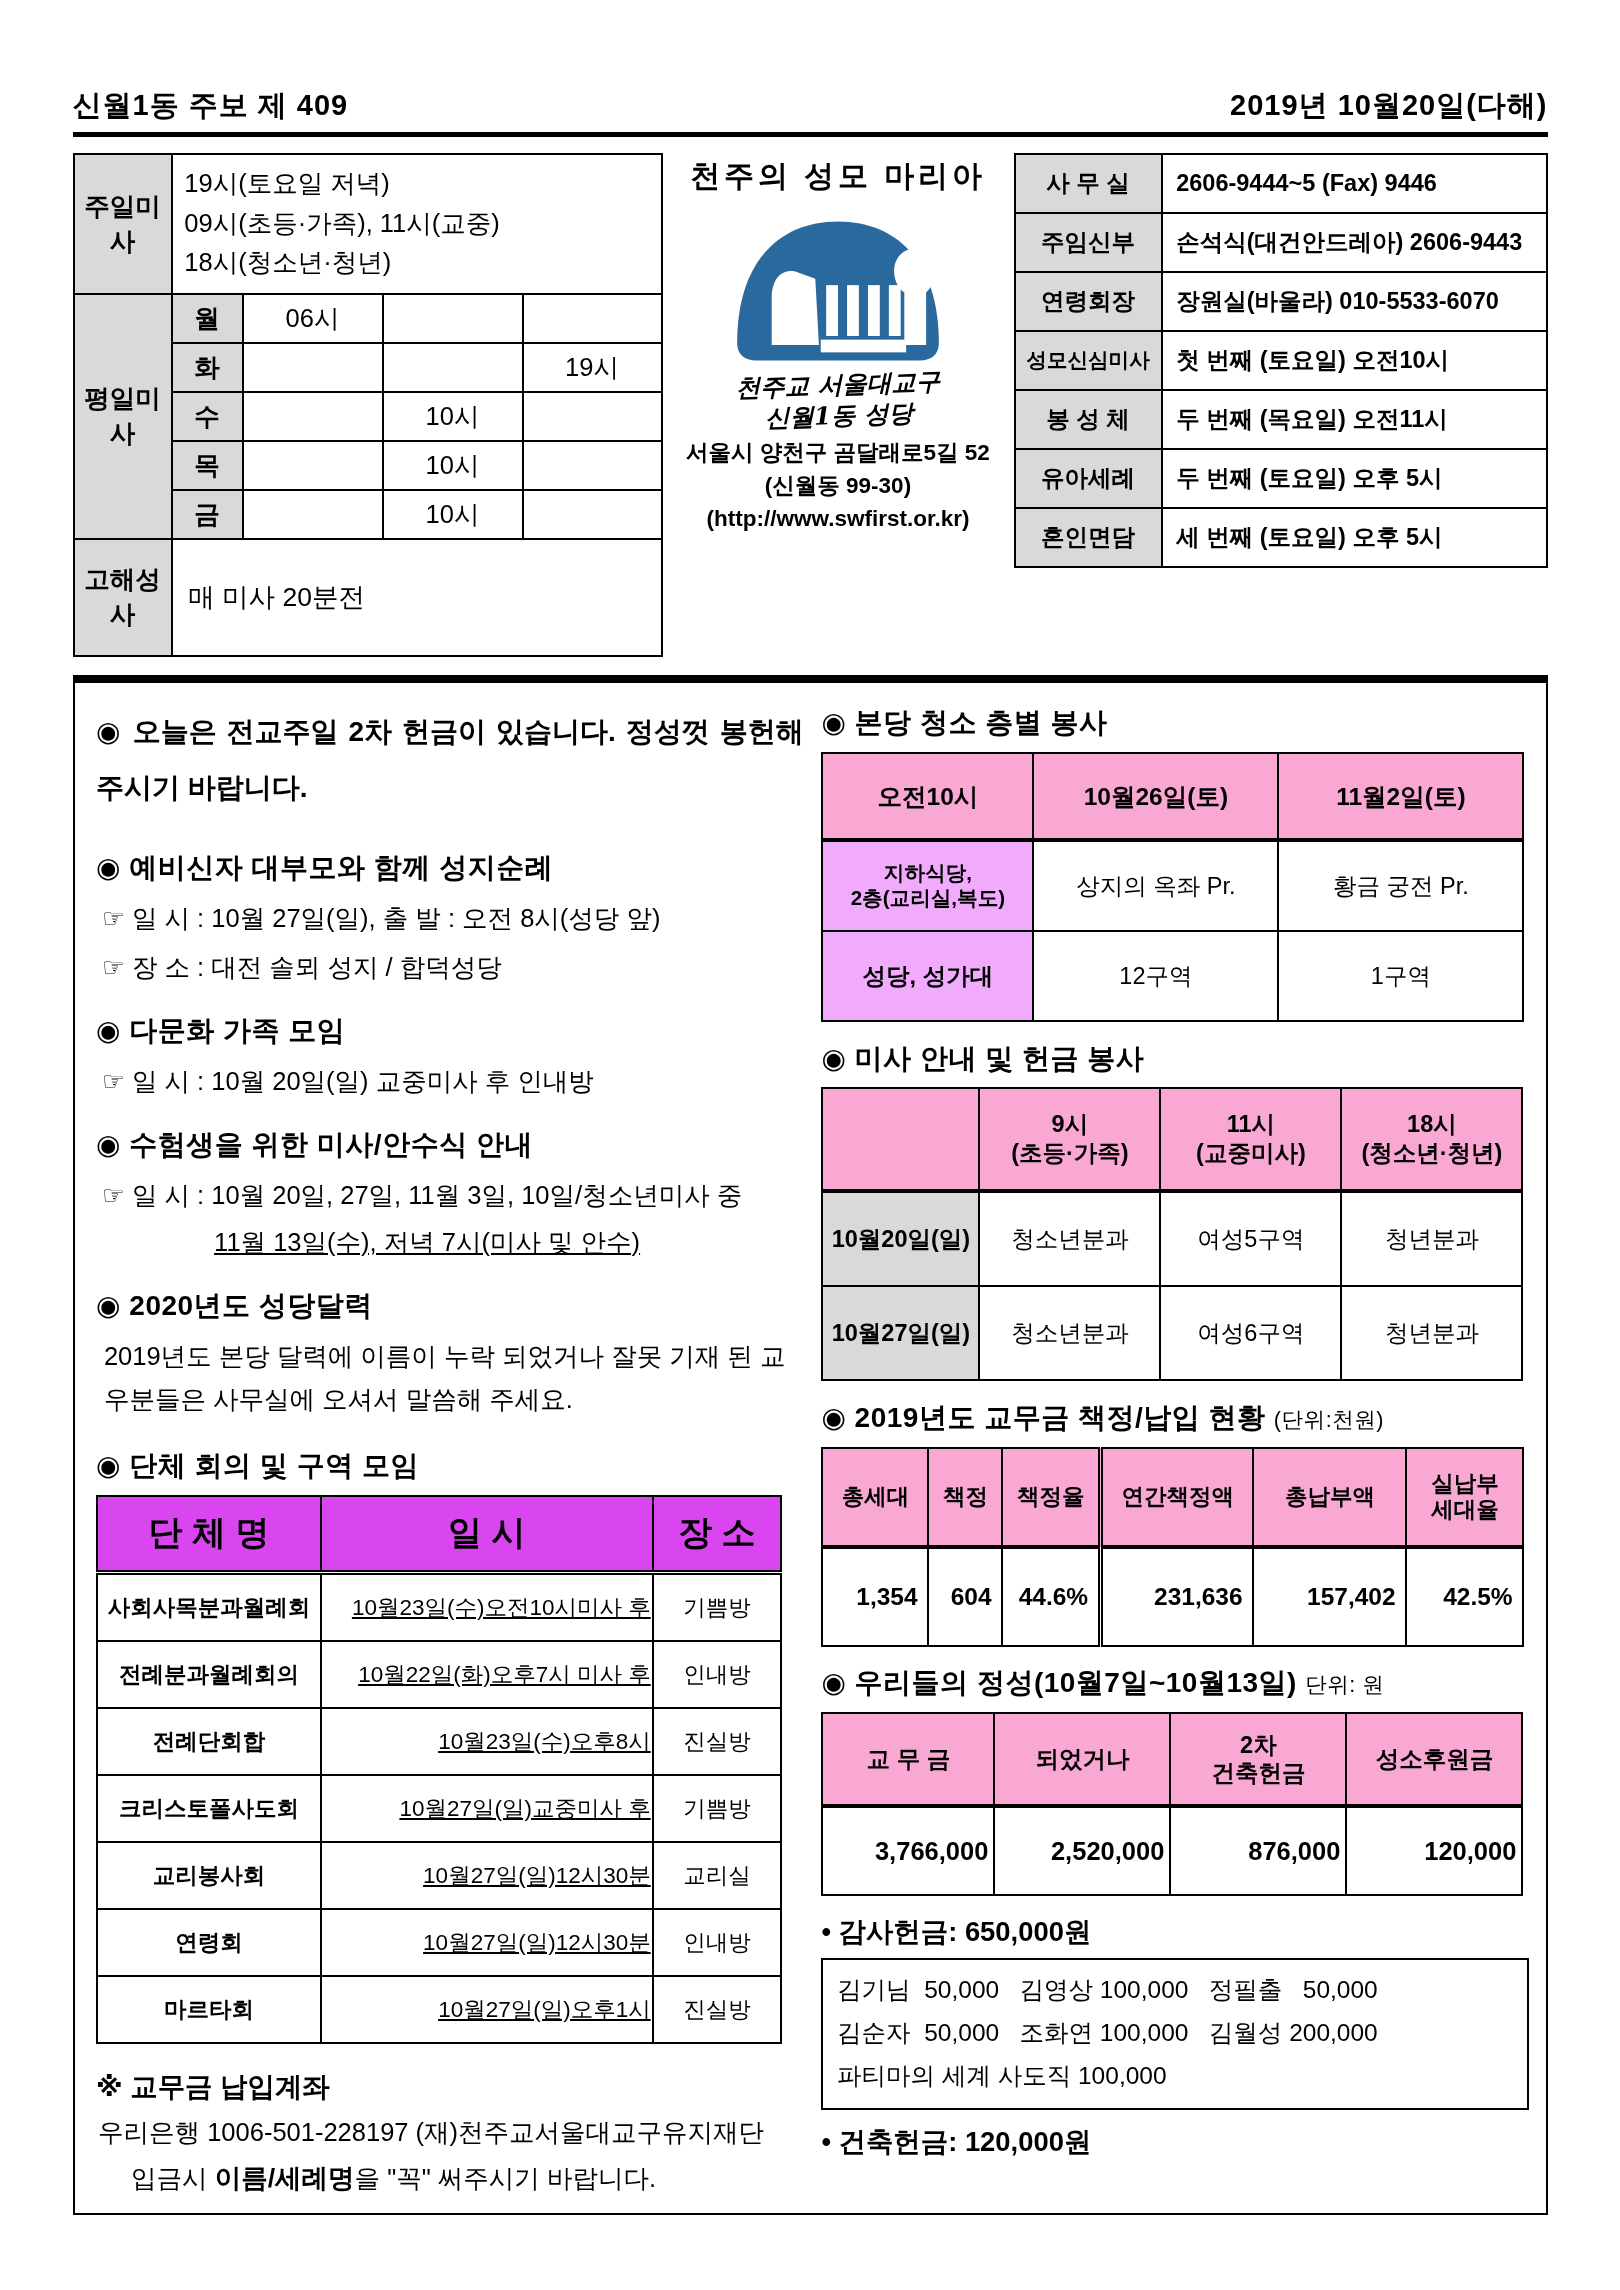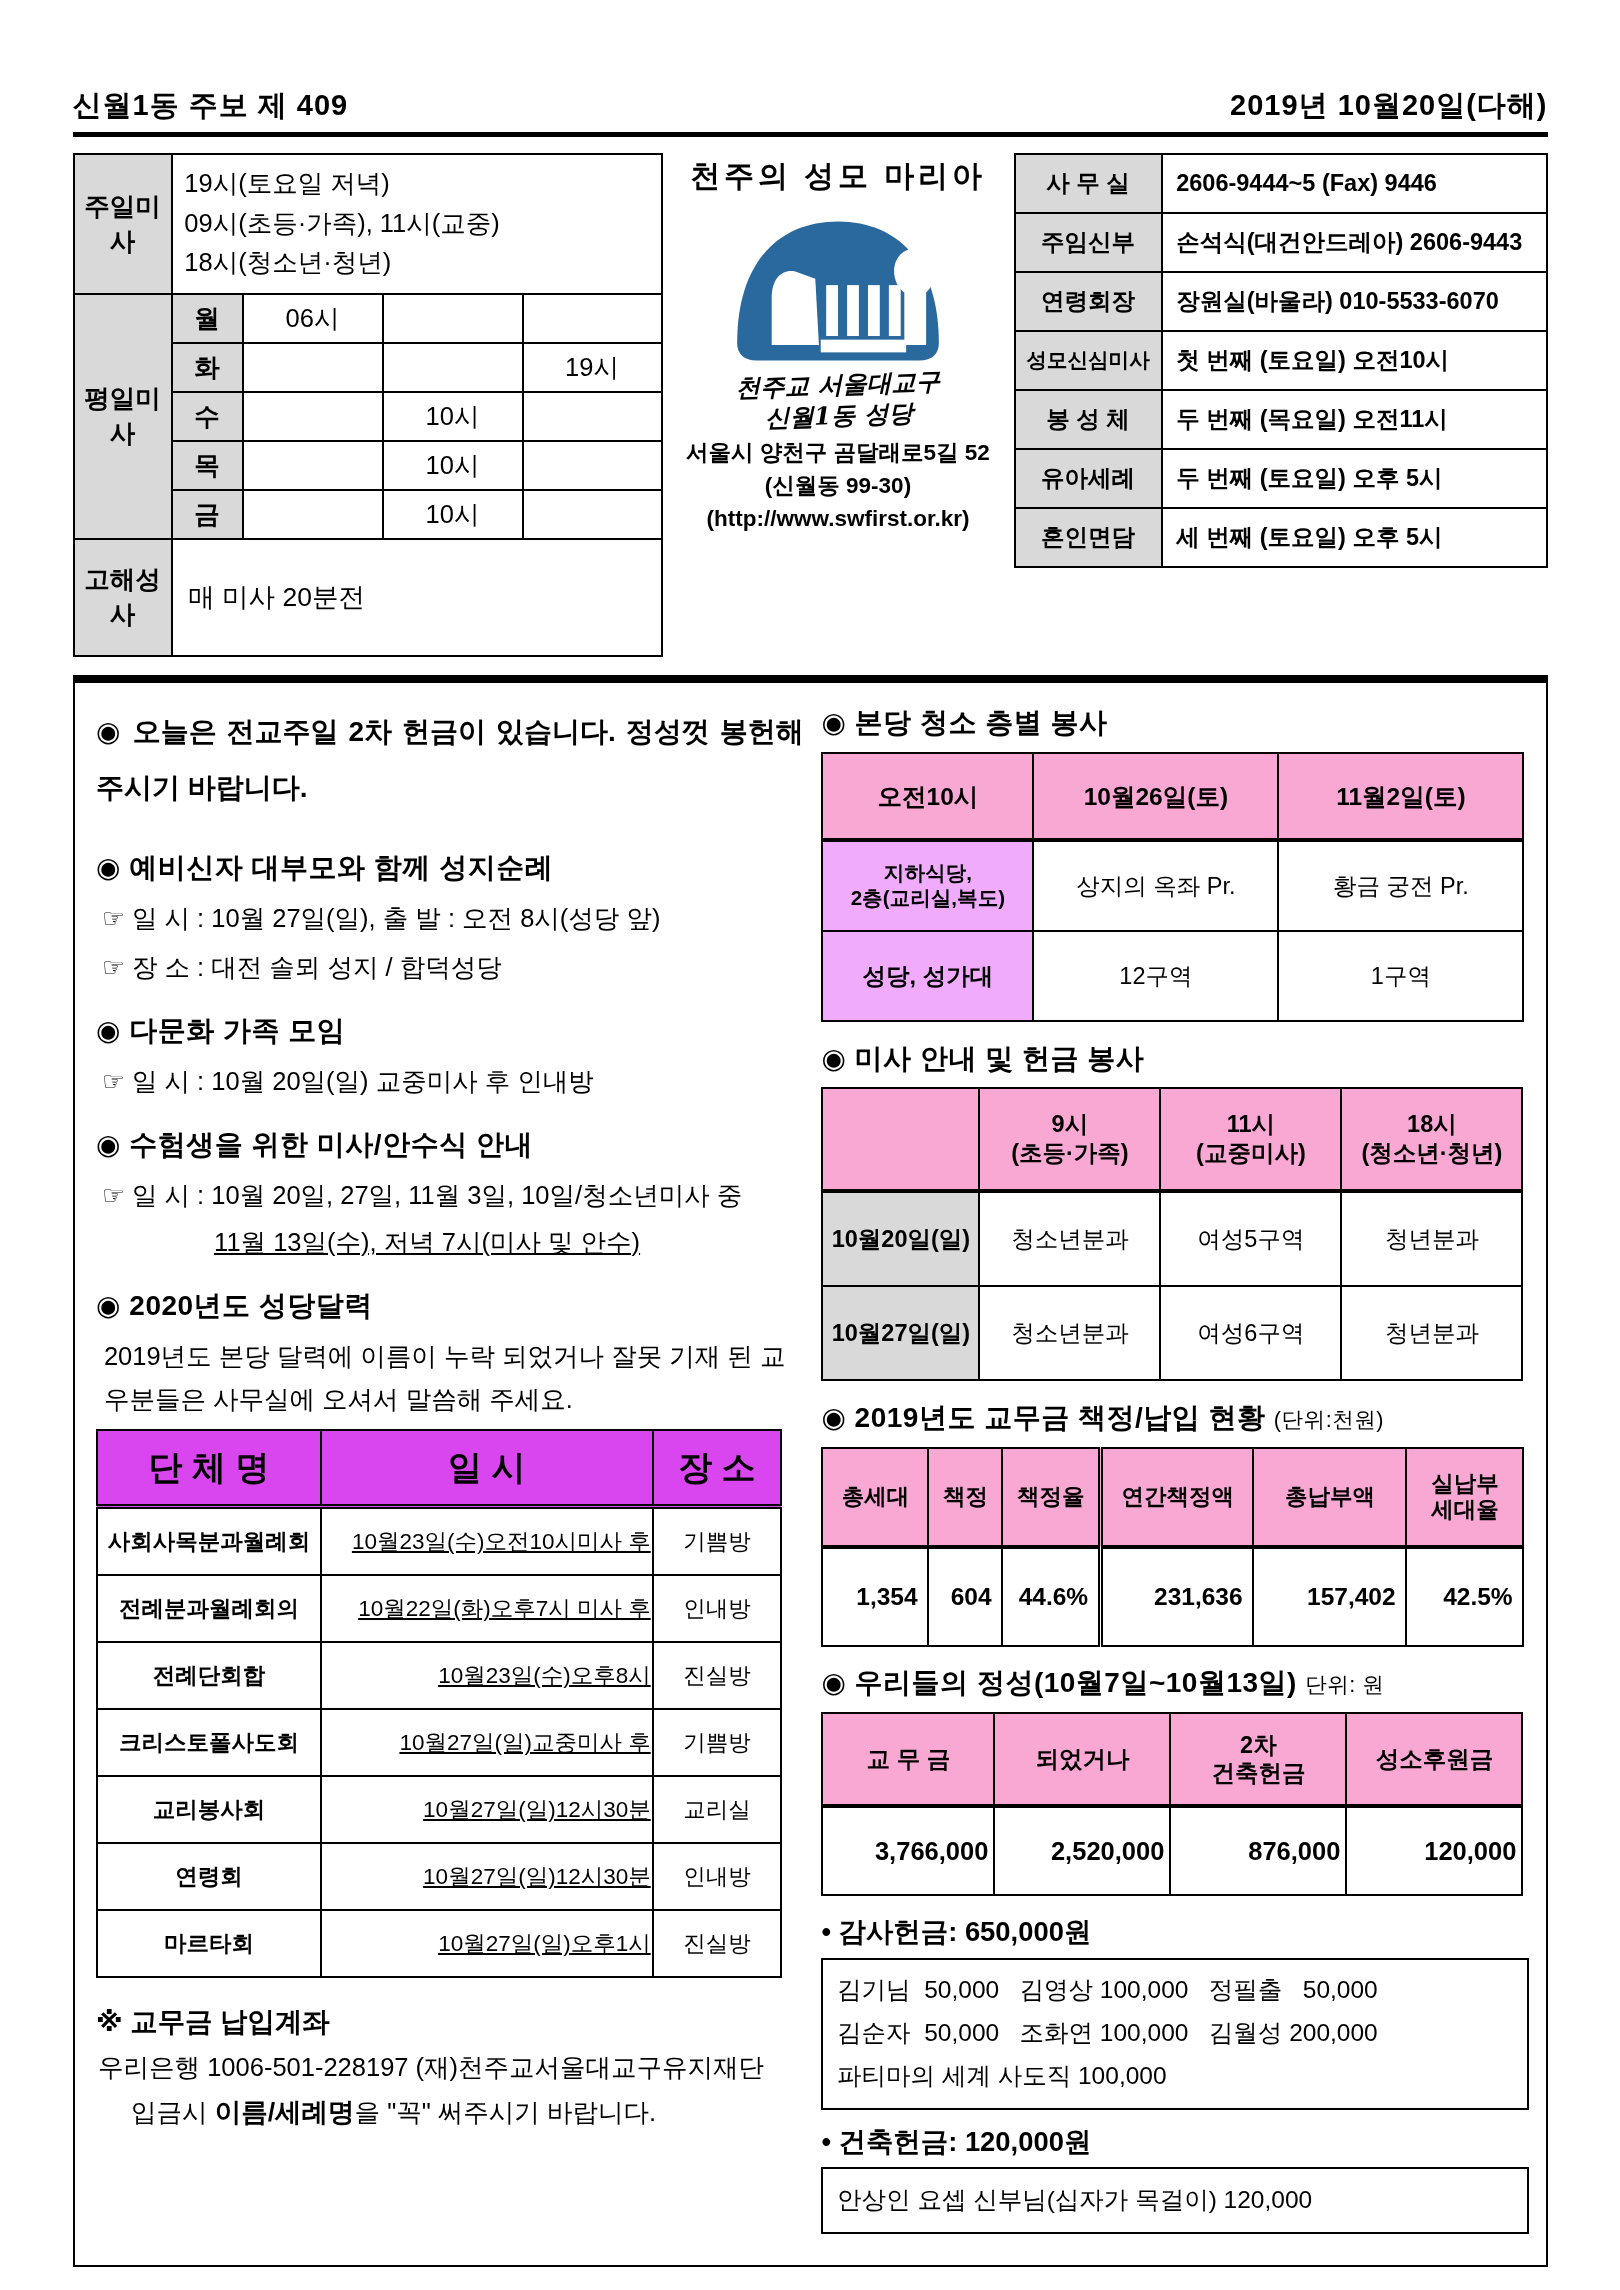--- a/index.html
+++ b/index.html
@@ -225,20 +225,21 @@
       <div class="h1" style="margin-top:27.4px;">◉ 다문화 가족 모임</div>
       <div class="sub">☞ 일  시 : 10월 20일(일) 교중미사 후 인내방</div>
 
       <div class="h1" style="margin-top:27.4px;">◉ 수험생을 위한 미사/안수식 안내</div>
       <div class="sub">☞ 일  시 : 10월 20일, 27일, 11월 3일, 10일/청소년미사 중</div>
       <div class="sub2">11월 13일(수), 저녁 7시(미사 및 안수)</div>
 
       <div class="h1" style="margin-top:27.4px;">◉ 2020년도 성당달력</div>
       <div class="note">2019년도 본당 달력에 이름이 누락 되었거나 잘못 기재 된 교우분들은 사무실에 오셔서 말씀해 주세요.</div>
 
+      <div class="h1" style="margin-top:25.5px;">◉ 단체 회의 및 구역 모임</div>
       <table class="gtbl">
         <colgroup>
             <col style="width:218px">
             <col style="width:323px">
             <col style="width:125px">
           </colgroup>
         <tbody>
             <tr>
           <td class="hd">단 체 명</td>
           <td class="hd">일  시</td>
@@ -404,18 +405,17 @@
         </tr>
       </tbody>
         </table>
 
       <div class="bullet-title">• 감사헌금: 650,000원</div>
       <div class="donorbox pre">김기님  50,000   김영상 100,000   정필출   50,000
 김순자  50,000   조화연 100,000   김월성 200,000
 파티마의 세계 사도직 100,000</div>
 
       <div class="bullet-title">• 건축헌금: 120,000원</div>
-      <div class="donorbox pre">안상인 요셉 신부님(십자가 목걸이) 120,000</div>
     </div>
   </div>
 
 </div>
 
 
 </body></html>

